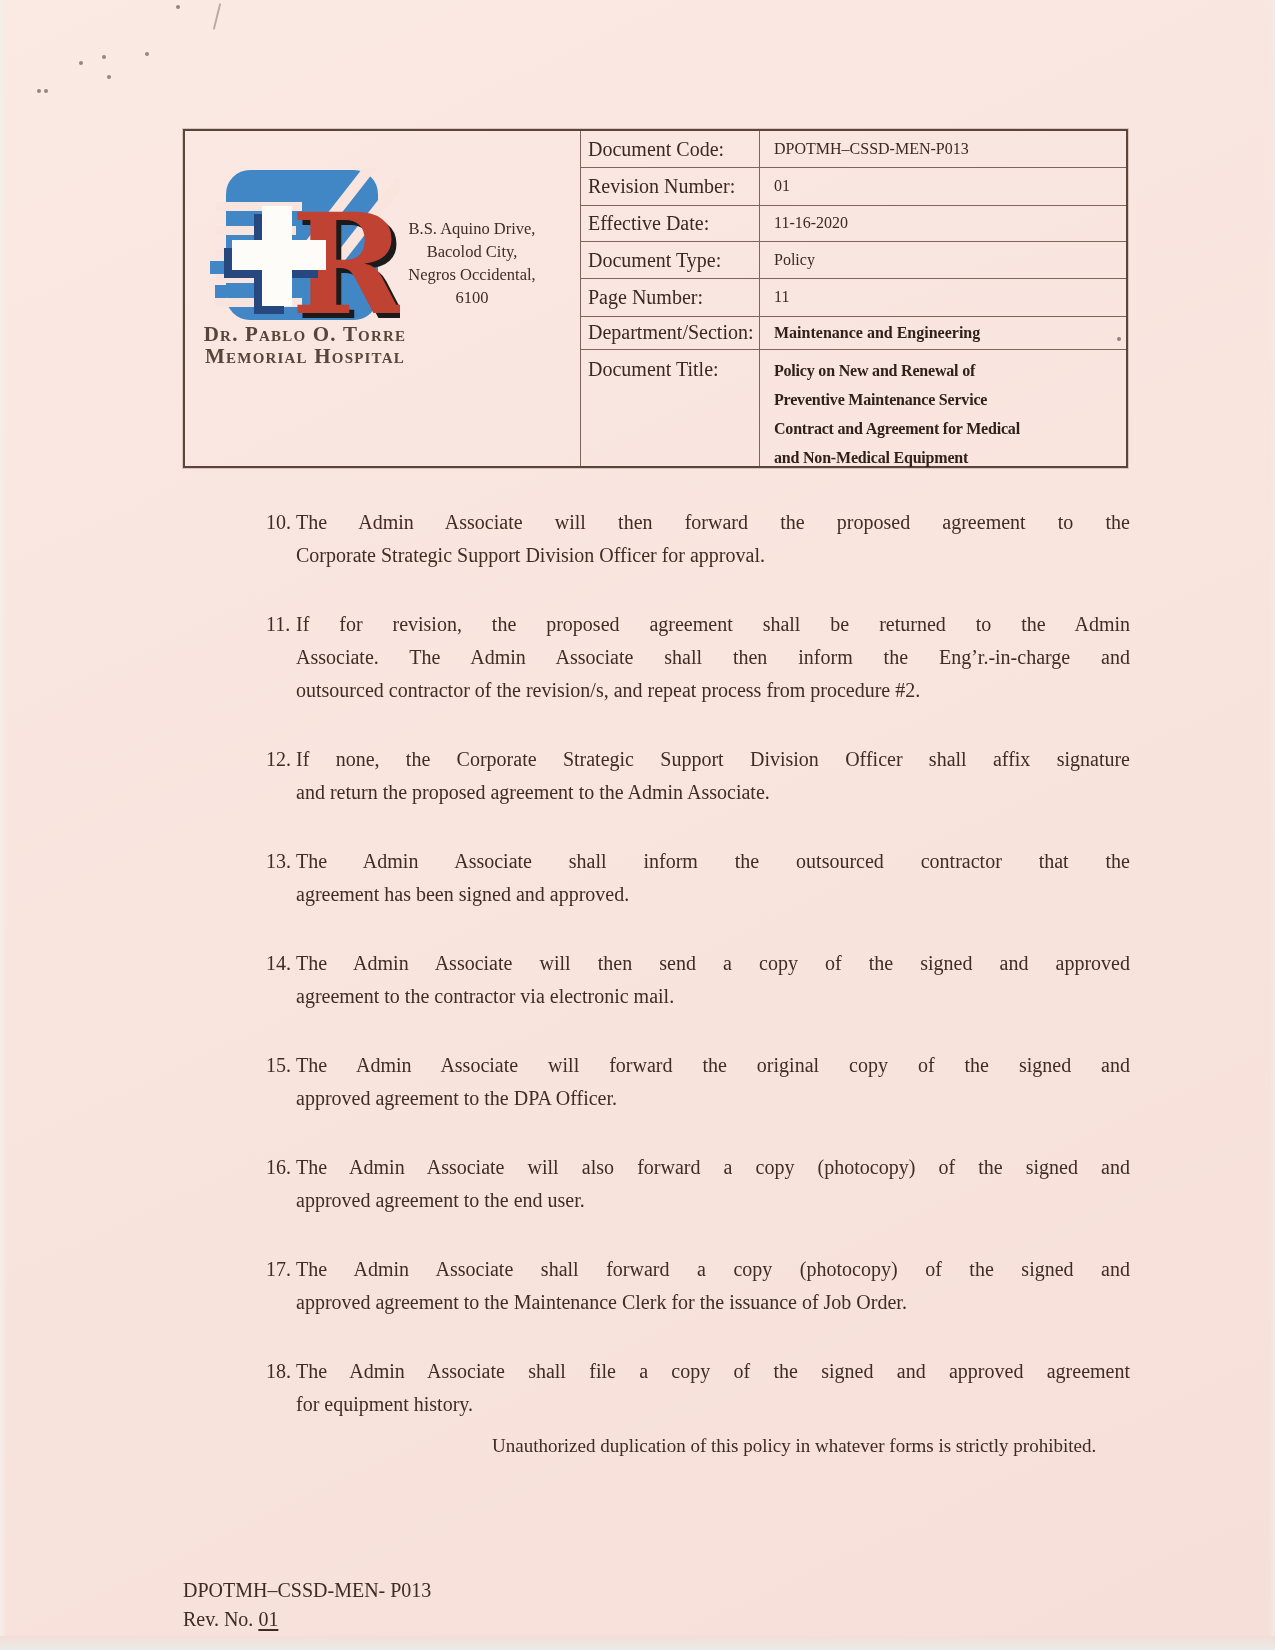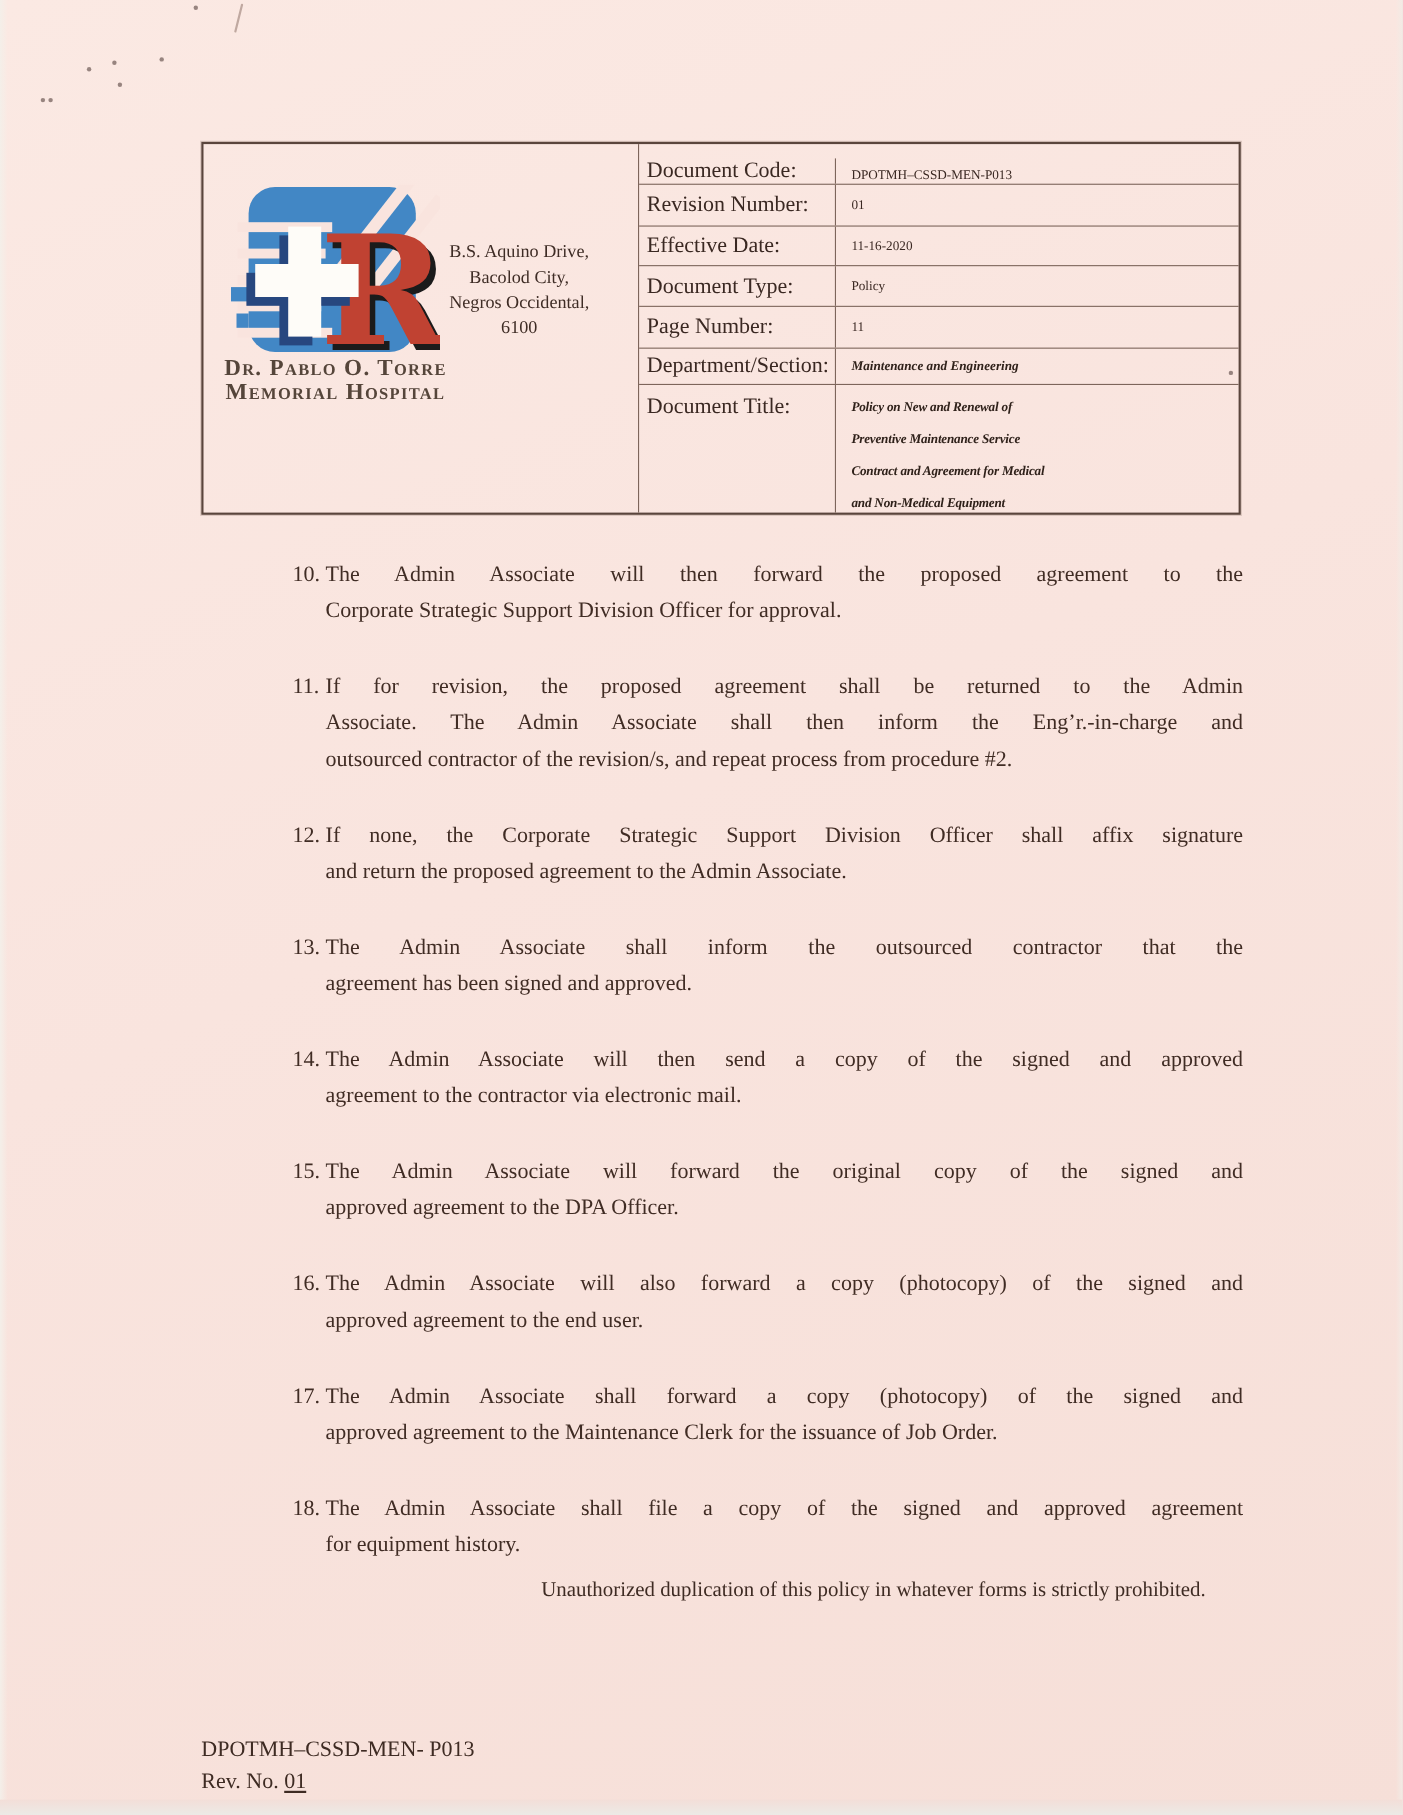--- a/index.html
+++ b/index.html
@@ -29,38 +29,38 @@
     margin-top:2px;font-variant:small-caps;font-size:21px;line-height:21.5px;
     color:#55453a;letter-spacing:1.2px;font-weight:600;white-space:nowrap;
   }
   .address{
     position:absolute;left:212px;top:86px;width:150px;text-align:center;
     font-size:16.5px;line-height:23px;color:#3e2c25;
   }
 
   .hgrid{flex:1;display:flex;flex-direction:column;}
   .hrow{display:flex;align-items:stretch;border-bottom:1px solid #7d655b;box-sizing:border-box;}
-  .hrow:nth-child(1){height:38px;align-items:flex-end;}
+  .hrow:nth-child(1){height:38px;}
   .hrow:nth-child(2){height:38px;}
   .hrow:nth-child(3){height:37px;}
   .hrow:nth-child(4){height:38px;}
   .hrow:nth-child(5){height:38px;}
   .hrow:nth-child(6){height:34px;}
   .hrow:nth-child(7){height:116px;border-bottom:none;}
   .hlabel{
     width:179px;flex:0 0 179px;box-sizing:border-box;border-right:1px solid #7d655b;
     padding-left:7px;display:flex;align-items:center;
     font-size:20px;color:#3a2822;white-space:nowrap;
   }
   .hrow:nth-child(7) .hlabel{align-items:flex-start;padding-top:8px;}
   .hvalue{
     flex:1;box-sizing:border-box;padding-left:14px;display:flex;align-items:center;
-    font-size:12px;color:#3a2822;
-  }
-  .hvalue.bold{font-weight:bold;color:#2f211a;font-style:italic;}
+    font-size:16px;color:#3a2822;
+  }
+  .hvalue.bold{font-weight:bold;color:#2f211a;}
   .hvalue.title-lines{display:block;padding-top:6px;}
   .title-lines div{line-height:29px;white-space:nowrap;letter-spacing:-0.2px;}
 
   
   .procedures{position:absolute;left:266px;top:506px;width:864px;}
   .proc-item{display:flex;margin-bottom:36px;font-size:20px;line-height:33px;color:#402c24;}
   .proc-num{width:30px;flex:0 0 30px;}
   .proc-lines{flex:1;min-width:0;}
   .jline{text-align:justify;text-align-last:justify;}
   .jline.jlast{text-align-last:left;}

